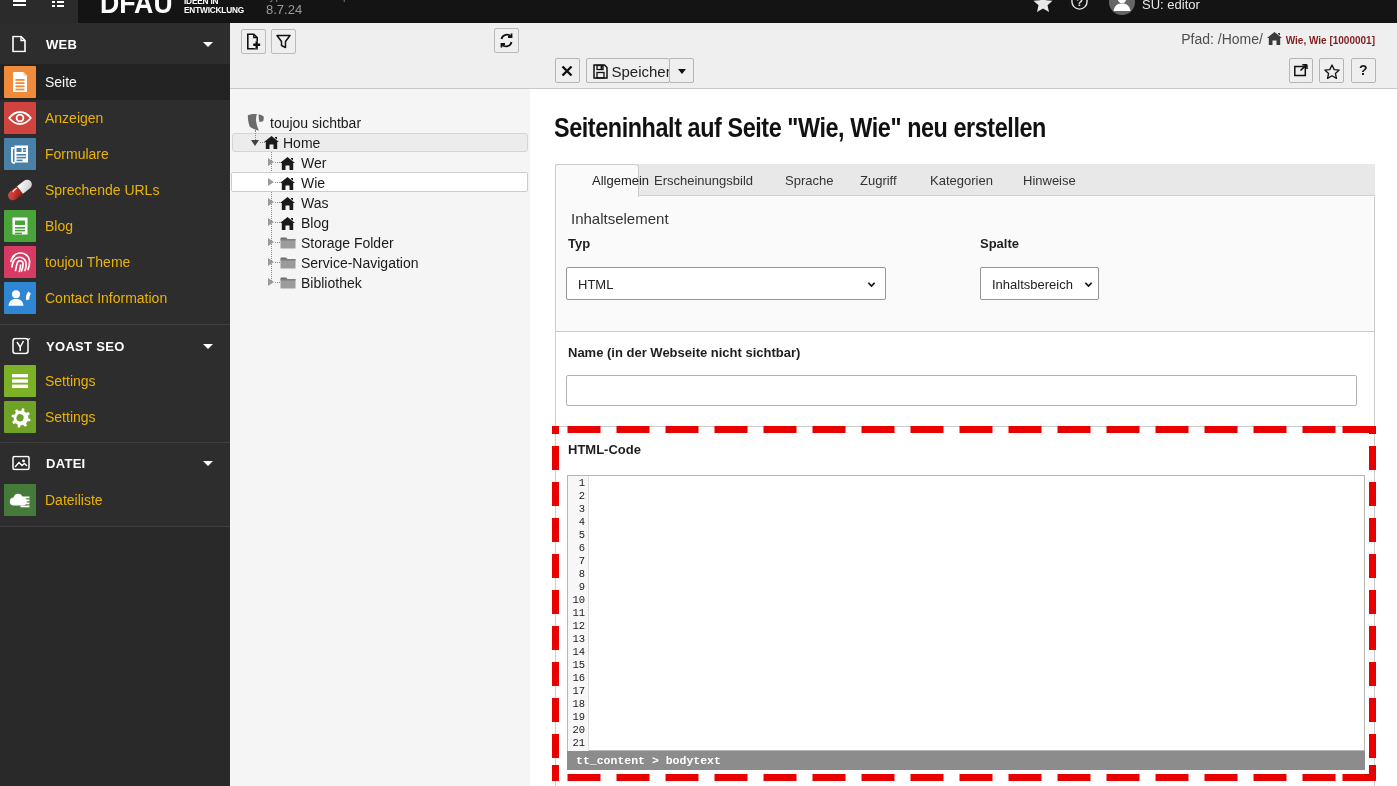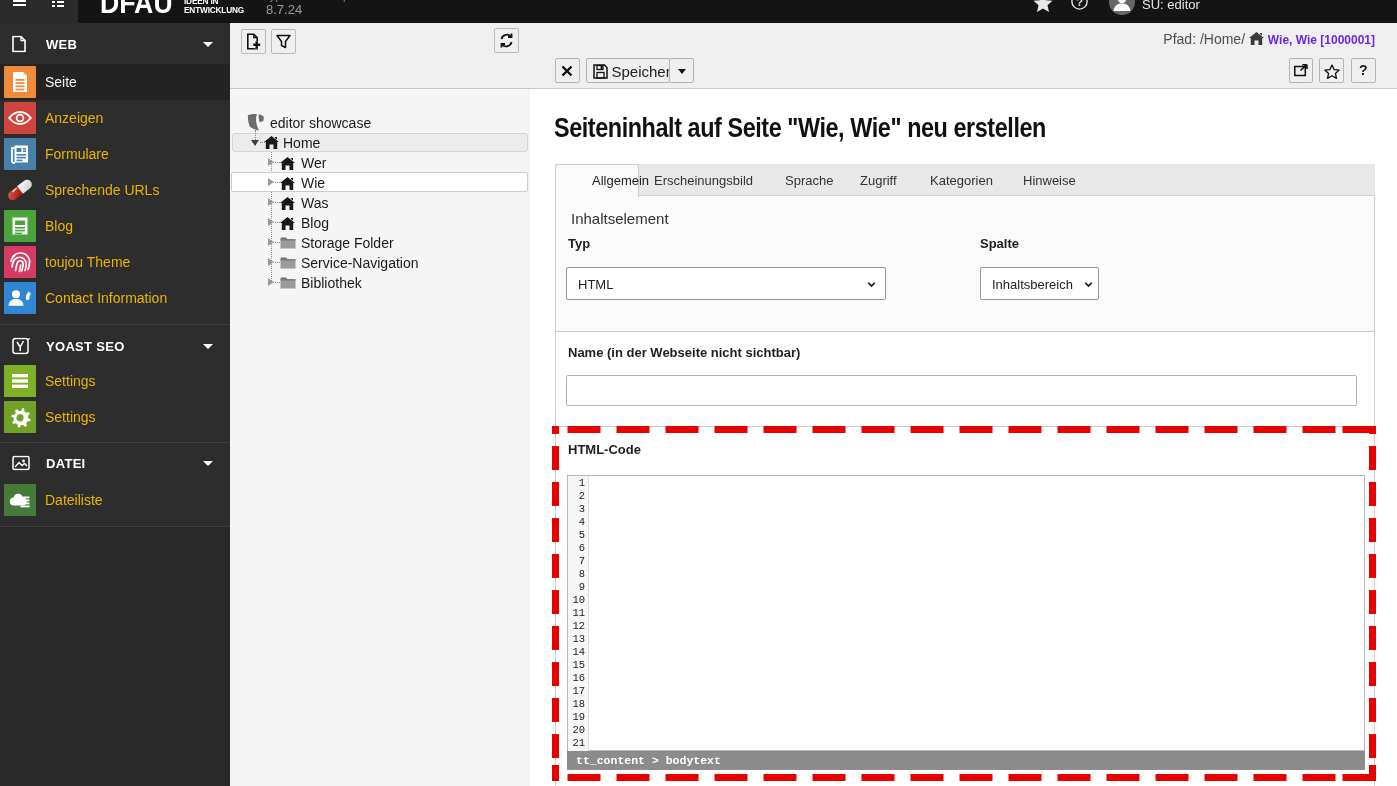--- a/index.html
+++ b/index.html
@@ -38,21 +38,21 @@
 #treetoolbar { position:absolute; left:0; top:0; width:300px; height:66px; background:#efefef; border-bottom:1px solid #c8c8c8; }
 .tbtn { position:absolute; width:25px; height:25px; border:1px solid #bbb; border-radius:2px; background:#efefef; }
 .trow { position:absolute; height:20px; line-height:20px; font-size:14px; color:#1a1a1a; white-space:nowrap; }
 .ccaret { position:absolute; left:38px; width:0; height:0; border-top:4.5px solid transparent; border-bottom:4.5px solid transparent; border-left:6px solid #9a9a9a; }
 .cstub { position:absolute; left:45px; width:5px; border-top:1px dotted #888; }
 .chome { position:absolute; left:50px; }
 
 
 #docheader { position:absolute; left:530px; top:23px; width:867px; height:66px; background:#efefef; border-bottom:1px solid #c8c8c8; }
 #path { position:absolute; right:22px; top:9px; height:15px; line-height:15px; font-size:14px; color:#4f4f4f; white-space:nowrap; }
-#path b { color:#6d28d9; font-size:12px;margin-top:9px; }
+#path b { color:#7f1d1d; font-size:10px;margin-top:9px; }
 .dbtn { position:absolute; top:35px; height:25px; border:1px solid #b5b5b5; border-radius:2px; background:#efefef; color:#1a1a1a; }
 
 
 #main { position:absolute; left:530px; top:90px; width:867px; height:696px; background:#fff; }
 h1 { position:absolute; left:24px; top:22px; font-size:28px; color:#111; font-weight:bold; letter-spacing:-0.5px; transform:scaleX(0.835); transform-origin:left top; white-space:nowrap; }
 #tabstrip { position:absolute; left:25px; top:74px; width:820px; height:32px; background:#e8e8e8; border-bottom:1px solid #cfcfcf; }
 #activetab { position:absolute; left:25px; top:74px; width:84px; height:33px; background:#fafafa; border:1px solid #ccc; border-bottom:none; border-radius:3px 3px 0 0; font-size:13px; color:#222; text-align:center; line-height:31px; z-index:2;padding-left:36px; }
 .tablabel { position:absolute; top:83px; font-size:13px; color:#333; }
 #panel1 { position:absolute; left:25px; top:107px; width:820px; height:135px; background:#fafafa; border-left:1px solid #ccc; border-right:1px solid #ccc; border-bottom:1px solid #ccc; }
 #sec2 { position:absolute; left:25px; top:242px; width:820px; height:94px; background:#fff; border-left:1px solid #ccc; border-right:1px solid #ccc; }
@@ -296,21 +296,21 @@
             <path d="M13.5 10 A5.5 5.5 0 0 1 4 12.5" fill="none" stroke="#111" stroke-width="1.8"></path>
             <path d="M3.5 15.5 V12 H7" fill="none" stroke="#111" stroke-width="1.8"></path>
           </svg>
     </button>
   </div>
 
   <svg width="17" height="18" viewBox="0 0 17 18" style="position:absolute;left:17px;top:90px">
     <path d="M0.9 2.3 C3.6 1.2 7.4 0.8 9.9 1.1 C9.1 3.4 8.7 6.3 9.3 9.4 C9.9 12.4 10.9 15.4 11.9 17.5 C8.6 16.9 4.7 15.2 2.7 13.4 C1.5 10.4 0.7 6.5 0.9 2.3 Z" fill="#6c6c6c"></path>
     <path d="M11.6 1.2 C14.0 1.6 15.9 2.6 16.7 3.6 C16.9 5.1 16.7 6.7 16.3 7.9 C15.1 8.5 13.6 8.9 12.5 8.9 C11.8 6.4 11.5 3.3 11.6 1.2 Z" fill="#6c6c6c"></path>
   </svg>
-  <div class="trow" style="left:40px;top:89.5px">editor showcase</div>
+  <div class="trow" style="left:40px;top:89.5px">toujou sichtbar</div>
 
   <div style="position:absolute;left:2px;top:110px;width:296px;height:19px;background:#ececec;border:1px solid #d5d5d5;border-radius:3px"></div>
   <div style="position:absolute;left:25px;top:107px;height:10px;border-left:1px dotted #888"></div>
   <div style="position:absolute;left:21px;top:116.5px;width:0;height:0;border-left:4.5px solid transparent;border-right:4.5px solid transparent;border-top:6px solid #404040"></div>
   <div style="position:absolute;left:30px;top:119px;width:5px;border-top:1px dotted #888"></div>
   <svg width="15" height="13" viewBox="0 0 15 13" style="position:absolute;left:34px;top:113px">
         <path d="M7.5 0 L15 6 L13.2 6 L13.2 13 L9.5 13 L9.5 8.5 L5.5 8.5 L5.5 13 L1.8 13 L1.8 6 L0 6 Z M11 1 L13 1 L13 3.5 L11 2 Z" fill="#1a1a1a"></path>
       </svg>
   <div class="trow" style="left:53px;top:109.5px">Home</div>
 

